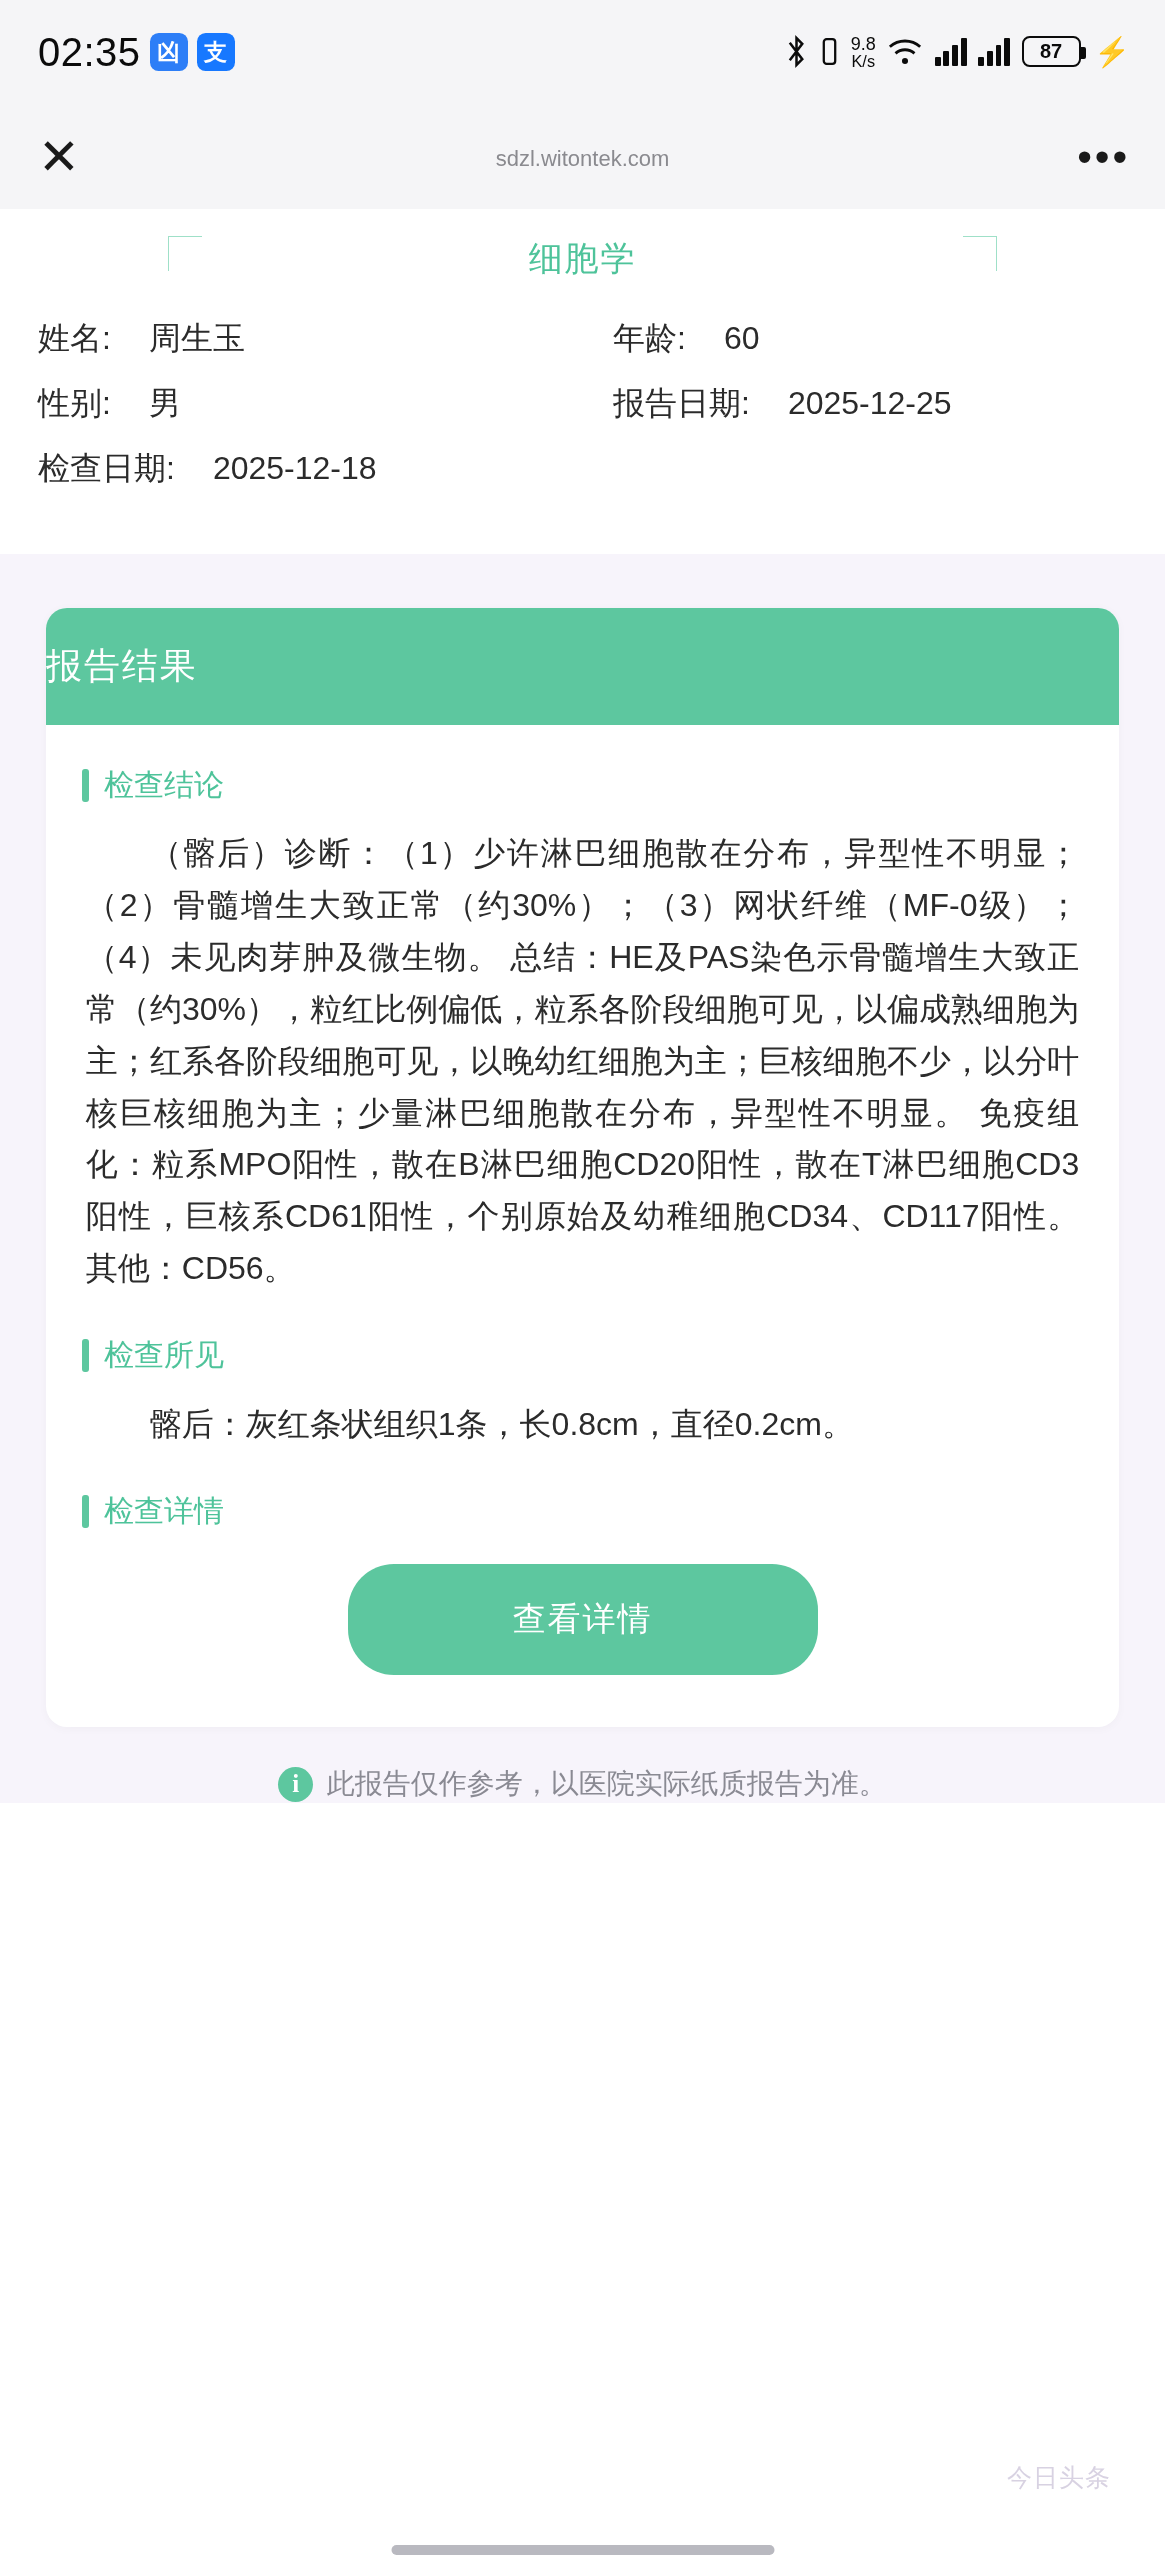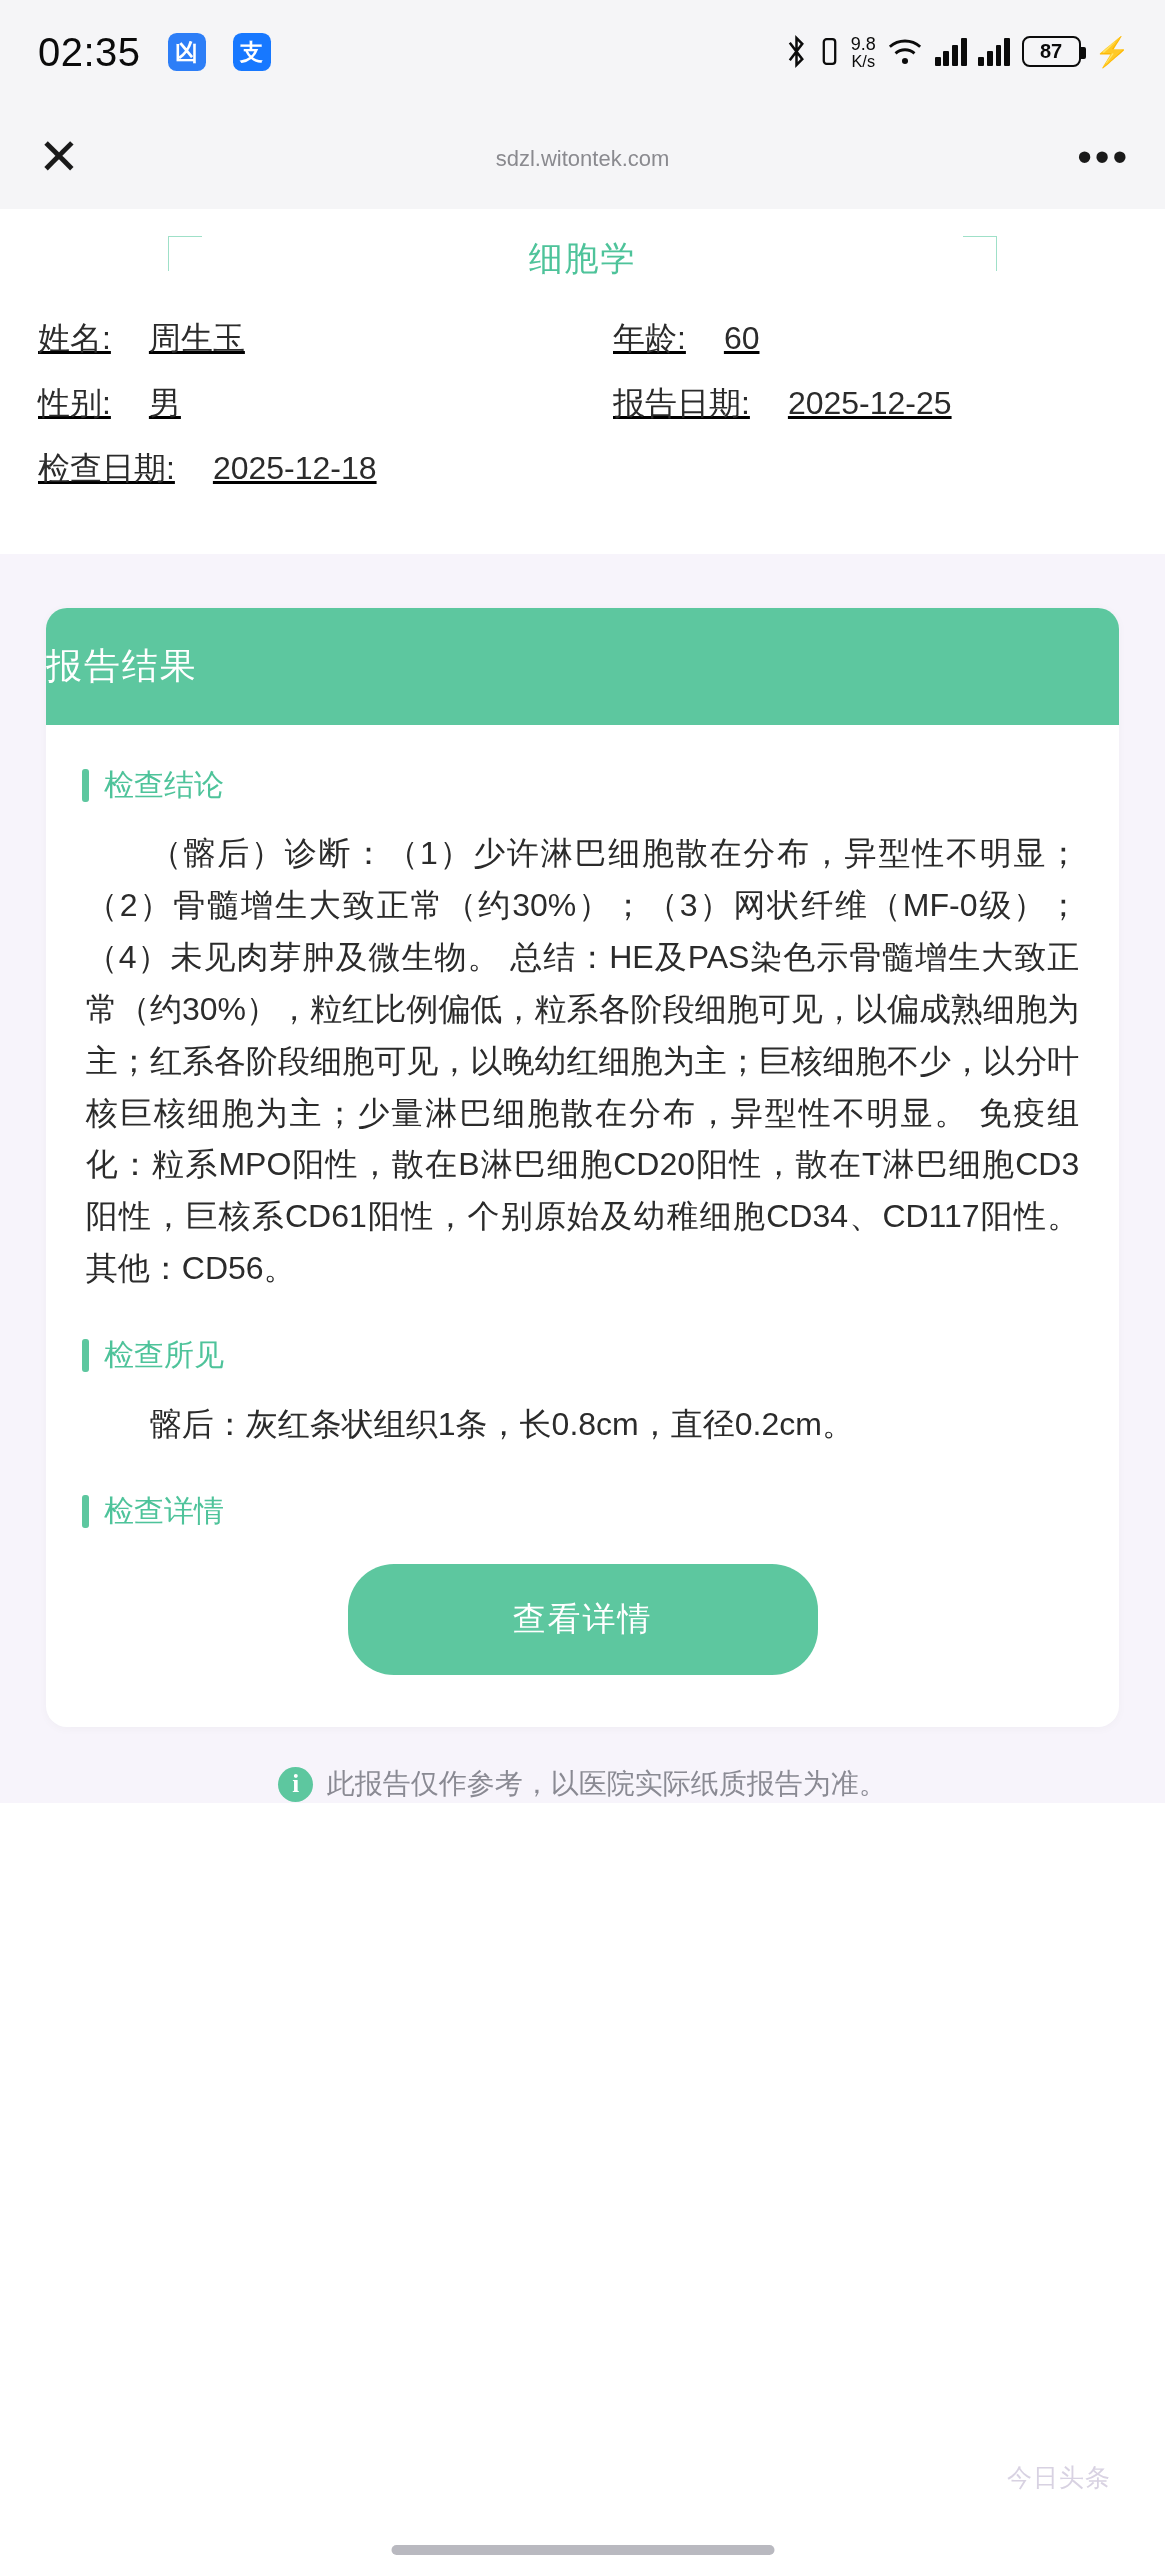--- a/index.html
+++ b/index.html
@@ -16,21 +16,21 @@
     height: 104px;
     background: #f5f5f7;
     display: flex;
     align-items: center;
     justify-content: space-between;
     padding: 0 35px 0 38px;
   }
   .status-left {
     display: flex;
     align-items: center;
-    gap: 27px;
+    gap: 9px;
   }
   .clock {
     font-size: 40px;
     font-weight: 500;
     color: #0b0b0b;
     letter-spacing: 0.5px;
   }
   .app-badge {
     width: 38px; height: 38px;
     border-radius: 8.6px;
@@ -143,21 +143,21 @@
   .bracket.right { right: 168px; border-width: 1.9px 1.9px 0 0; }
 
   .info-grid {
     padding: 7.7px 38px 0 38px;
   }
   .info-row {
     display: flex;
     align-items: baseline;
     margin-bottom: 21px;
   }
-  .fcell { display: flex; align-items: baseline; text-decoration: underline; }
+  .fcell { display: flex; align-items: baseline; }
   .fcell.c1 { width: 575px; }
   .flabel {
     font-size: 32px;
     color: #2b2b2b;
   }
   .fvalue {
     font-size: 32px;
     color: #2b2b2b;
   }
   .fcell.c1 .fvalue { margin-left: 38px; }

